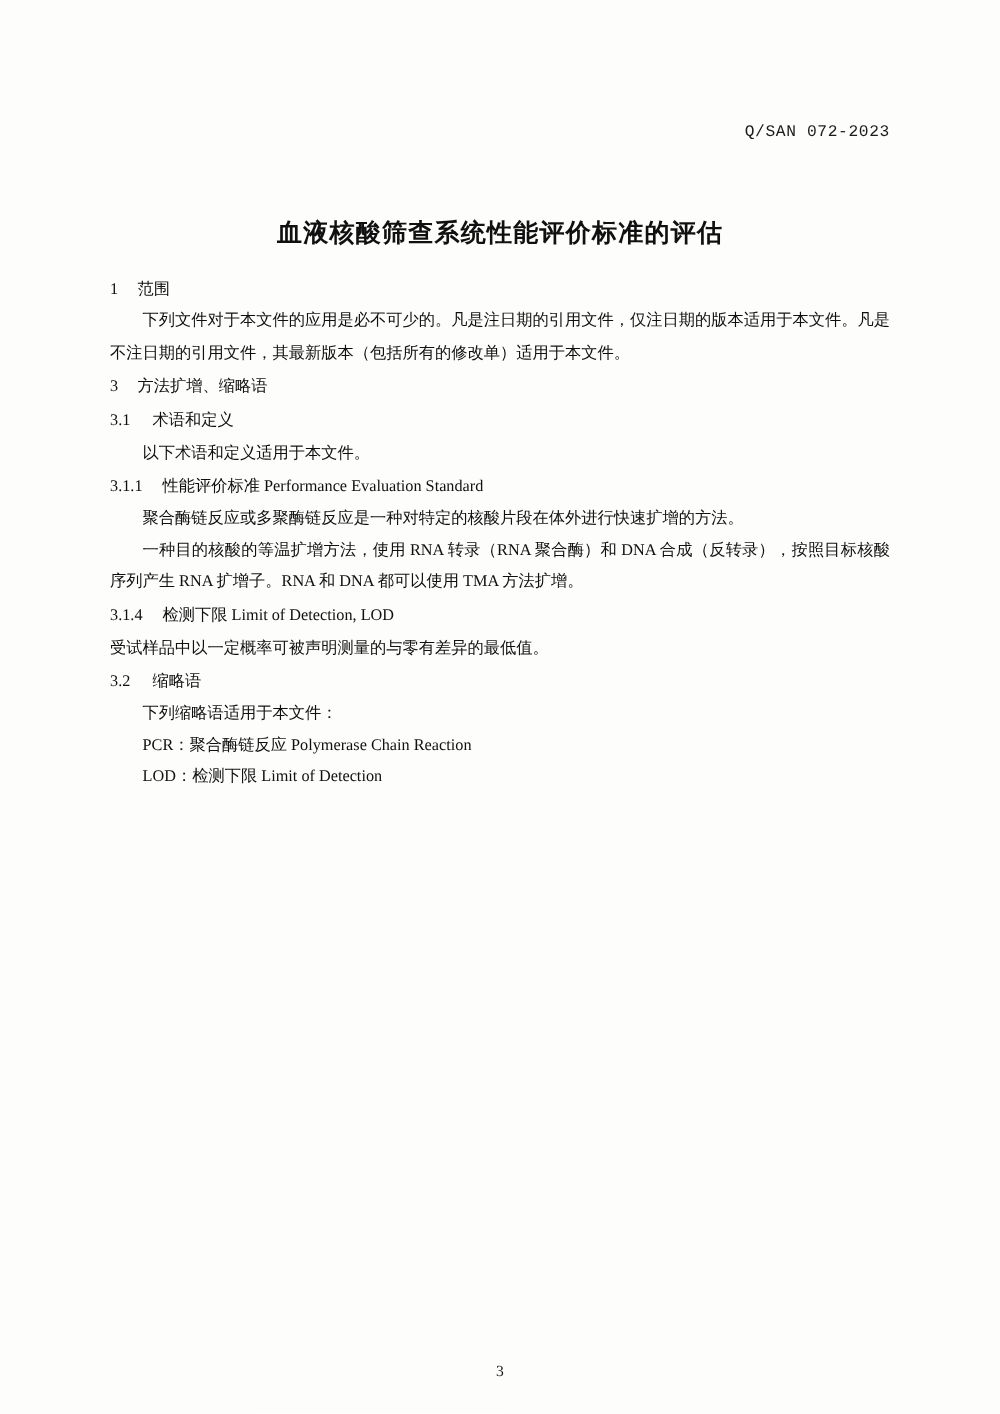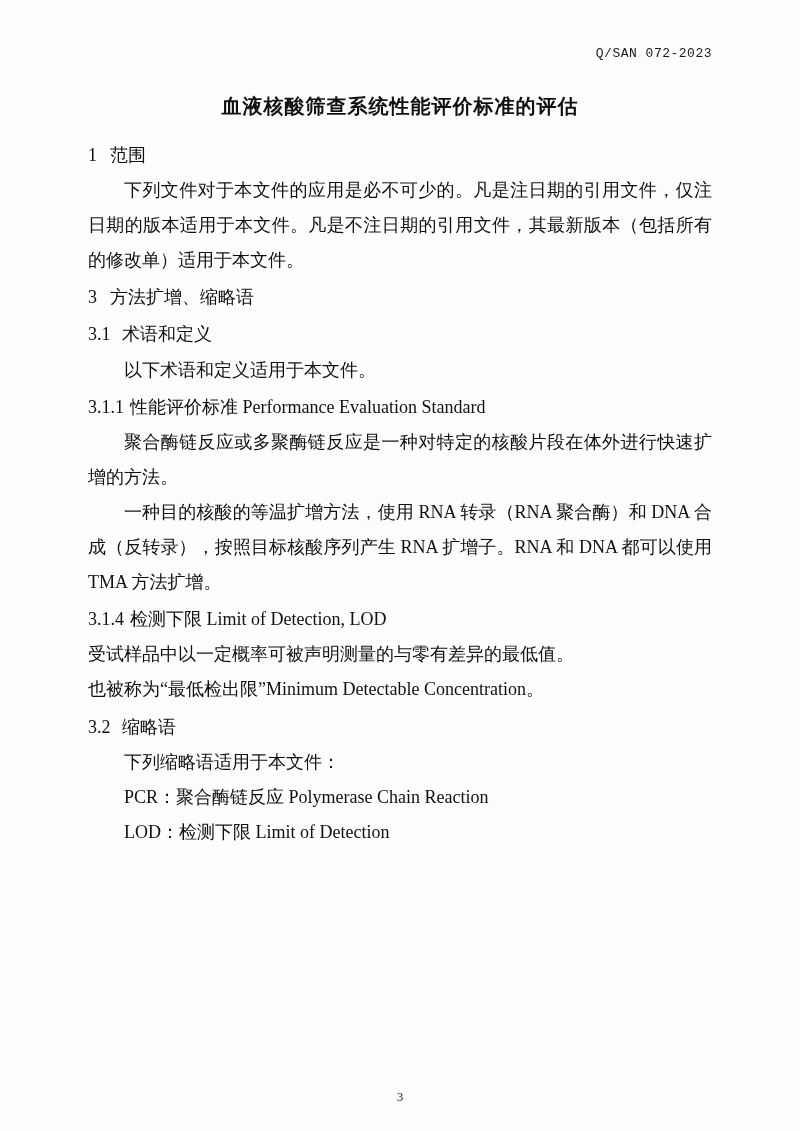--- a/index.html
+++ b/index.html
@@ -27,34 +27,34 @@
     left: 88px;
     right: 88px;
     top: 0;
     width: 624px;
   }
   .header-code {
     text-align: right;
     font-family: "Liberation Mono", "DejaVu Sans Mono", monospace;
     font-size: 13px;
     letter-spacing: 0.5px;
-    margin-top: 46px;
+    margin-top: 98px;
     color: #1a1a1a;
   }
   .doc-title {
     text-align: center;
     font-size: 20px;
     font-weight: bold;
-    margin-top: 32px;
+    margin-top: 60px;
     margin-bottom: 18px;
     letter-spacing: 1px;
   }
   p {
     margin: 0 0 0 0;
-    font-size: 18px;
+    font-size: 13px;
     line-height: 1.95;
     text-align: justify;
     text-justify: inter-ideograph;
   }
   .heading {
     margin-top: 2px;
   }
   .heading .num {
     display: inline-block;
     min-width: 22px;
@@ -108,21 +108,20 @@
     </p>
 
     <p class="indent">聚合酶链反应或多聚酶链反应是一种对特定的核酸片段在体外进行快速扩增的方法。</p>
 
     <p class="indent">一种目的核酸的等温扩增方法，使用 RNA 转录（RNA 聚合酶）和 DNA 合成（反转录），按照目标核酸序列产生 RNA 扩增子。RNA 和 DNA 都可以使用 TMA 方法扩增。</p>
 
     <p class="heading h-l3">
       <span class="num">3.1.4</span><span>检测下限 Limit of Detection, LOD</span>
     </p>
     <p class="noindent">受试样品中以一定概率可被声明测量的与零有差异的最低值。</p>
-    <p class="noindent">也被称为“最低检出限”Minimum Detectable Concentration。</p>
 
     <p class="heading h-l2">
       <span class="num">3.2</span><span>缩略语</span>
     </p>
     <p class="indent">下列缩略语适用于本文件：</p>
     <p class="indent">PCR：聚合酶链反应 Polymerase Chain Reaction</p>
     <p class="indent">LOD：检测下限 Limit of Detection</p>
 
   </div>
 

